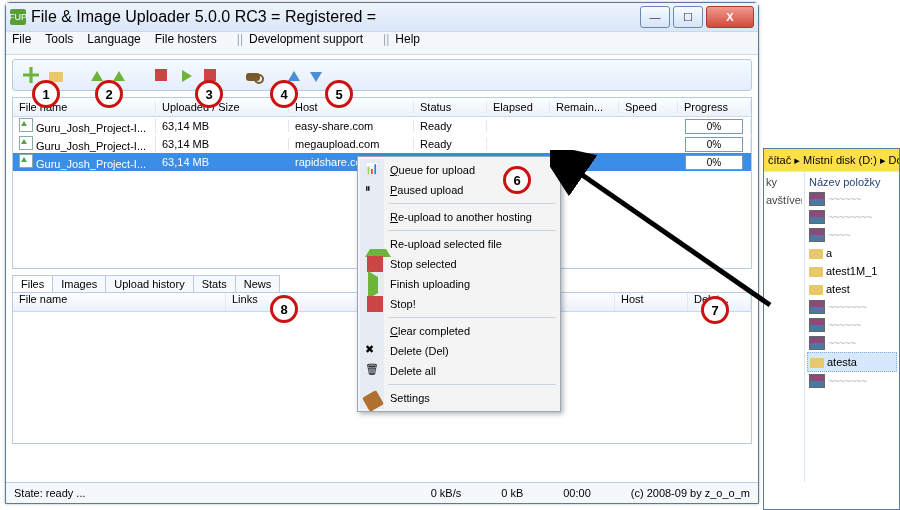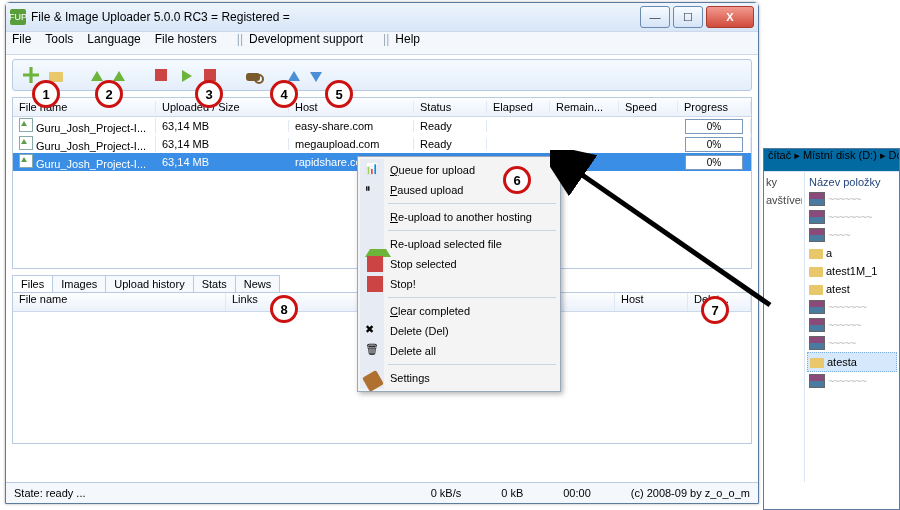--- a/index.html
+++ b/index.html
@@ -1,19 +1,19 @@
 <!DOCTYPE html>
 <html><head>
 <meta charset="utf-8">
 <style>
   body{margin:0;font:12px "Segoe UI",Tahoma,sans-serif;background:#fff;color:#000;width:900px;height:510px;position:relative;overflow:hidden}
   .win{position:absolute;left:5px;top:2px;width:752px;height:500px;border:1px solid #5a7aa0;border-radius:5px 5px 0 0;background:linear-gradient(#eaf1fb,#d7e4f5 30px,#fff 30px);box-shadow:0 0 3px rgba(0,0,0,.3)}
   .titlebar{height:28px;display:flex;align-items:center;padding:0 4px;background:linear-gradient(#eef4fc,#d8e6f7)}
   .titlebar .ico{width:16px;height:16px;background:#5a9e3c;border-radius:2px;color:#fff;font:9px sans-serif;display:flex;align-items:center;justify-content:center;margin-right:5px}
-  .titlebar .ttl{flex:1;font-size:12px}
+  .titlebar .ttl{flex:1;font-size:16px}
   .winbtn{height:20px;border:1px solid #6a89b0;border-radius:3px;margin-left:3px;display:flex;align-items:center;justify-content:center;background:linear-gradient(#f7fbff,#d5e4f6);font-size:11px;color:#334}
   .winbtn.min,.winbtn.max{width:28px}
   .winbtn.close{width:46px;background:linear-gradient(#f39a90,#d04a3a);border-color:#a83a2e;color:#fff;font-weight:bold}
   .menubar{height:22px;display:flex;padding:0 6px;background:#f4f7fc;border-top:1px solid #cdd9ea;border-bottom:1px solid #cdd9ea}
   .menubar span{margin-right:14px;cursor:default}
   .menubar .sep{color:#9ab;margin:0 6px}
   .toolbar{height:30px;display:flex;align-items:center;gap:10px;padding:0 10px;border:1px solid #b7cce3;margin:4px 6px 0;border-radius:3px;background:linear-gradient(#f5faff,#e4eefb)}
   .tb-ico{width:16px;height:16px;display:inline-block;position:relative}
   .plus{background:#6db43a;clip-path:polygon(40% 0,60% 0,60% 40%,100% 40%,100% 60%,60% 60%,60% 100%,40% 100%,40% 60%,0 60%,0 40%,40% 40%)}
   .arrow-up{width:0;height:0;border-left:6px solid transparent;border-right:6px solid transparent;border-bottom:10px solid #6db43a;margin-top:2px}
@@ -44,21 +44,21 @@
   .hdr2>div{padding:0 6px;border-right:1px solid #e0e8f3}
   .status{position:absolute;left:0;right:0;bottom:0;height:20px;border-top:1px solid #b7cce3;background:#f4f7fc;display:flex;align-items:center;font-size:11px;padding:0 8px}
   .status>div{margin-right:40px}
   .ctxmenu{position:absolute;left:357px;top:156px;width:198px;background:#f4f4f4;border:1px solid #9aa8bc;box-shadow:2px 2px 5px rgba(0,0,0,.3);padding:3px 2px;z-index:10}
   .ctxmenu .strip{position:absolute;left:2px;top:2px;bottom:2px;width:24px;background:#e7ecf4}
   .mi{position:relative;display:flex;align-items:center;height:20px;padding-left:30px;font-size:11px;cursor:default}
   .mi .mico{position:absolute;left:5px;width:16px;height:16px}
   .msep{height:1px;background:#c9d3e2;margin:3px 2px 3px 28px}
   .underline{text-decoration:underline}
   .explorer{position:absolute;right:0;top:148px;width:135px;height:360px;border:1px solid #5a7aa0;background:#fff;font-size:11px}
-  .explorer .crumb{height:22px;display:flex;align-items:flex-start;padding:0 4px;border-bottom:1px solid #dbe5f2;background:#0369a1;white-space:nowrap;overflow:hidden}
+  .explorer .crumb{height:22px;display:flex;align-items:center;padding:0 4px;border-bottom:1px solid #dbe5f2;background:#fde047;white-space:nowrap;overflow:hidden}
   .explorer .bar2{height:24px;display:flex;align-items:center;padding:0 4px;background:#eff6fd;border-bottom:1px solid #dbe5f2;color:#154a9a}
   .explorer .split{display:flex;height:310px}
   .explorer .nav{width:36px;border-right:1px solid #dbe5f2;padding:4px 2px;overflow:hidden}
   .explorer .nav div{height:18px;white-space:nowrap;overflow:hidden;color:#444}
   .explorer .files{flex:1;padding:2px 2px}
   .explorer .fh{font-weight:normal;color:#25457b;padding:2px}
   .explorer .fi{display:flex;align-items:center;height:18px;padding-left:2px;gap:3px}
   .explorer .fi .rar{width:14px;height:12px;background:linear-gradient(#8a4a7a 50%,#4a7aa0 50%);border:1px solid #666}
   .explorer .fi .fol{width:14px;height:10px;background:#e8c86a;border-radius:1px;margin-top:1px}
   .explorer .fi.sel{background:#d6e8fb;border:1px dotted #7faee0}
@@ -197,20 +197,24 @@
   <div class="msep"></div>
   <div class="mi">
       <span class="mico arrow-up" style="border-bottom-width:8px;border-left-width:5px;border-right-width:5px"></span>
       <span>Re-upload selected file</span>
     </div>
   <div class="mi">
       <span class="mico sq-red"></span>
       <span>Stop selected</span>
     </div>
   <div class="mi">
+      <span class="mico arrowr-g"></span>
+      <span>Finish uploading</span>
+    </div>
+  <div class="mi">
       <span class="mico sq-red"></span>
       <span>Stop!</span>
     </div>
   <div class="msep"></div>
   <div class="mi">
       <span><span class="underline">C</span><span>lear completed</span></span>
     </div>
   <div class="mi">
       <span class="mico">✖</span>
       <span>Delete (Del)</span>

